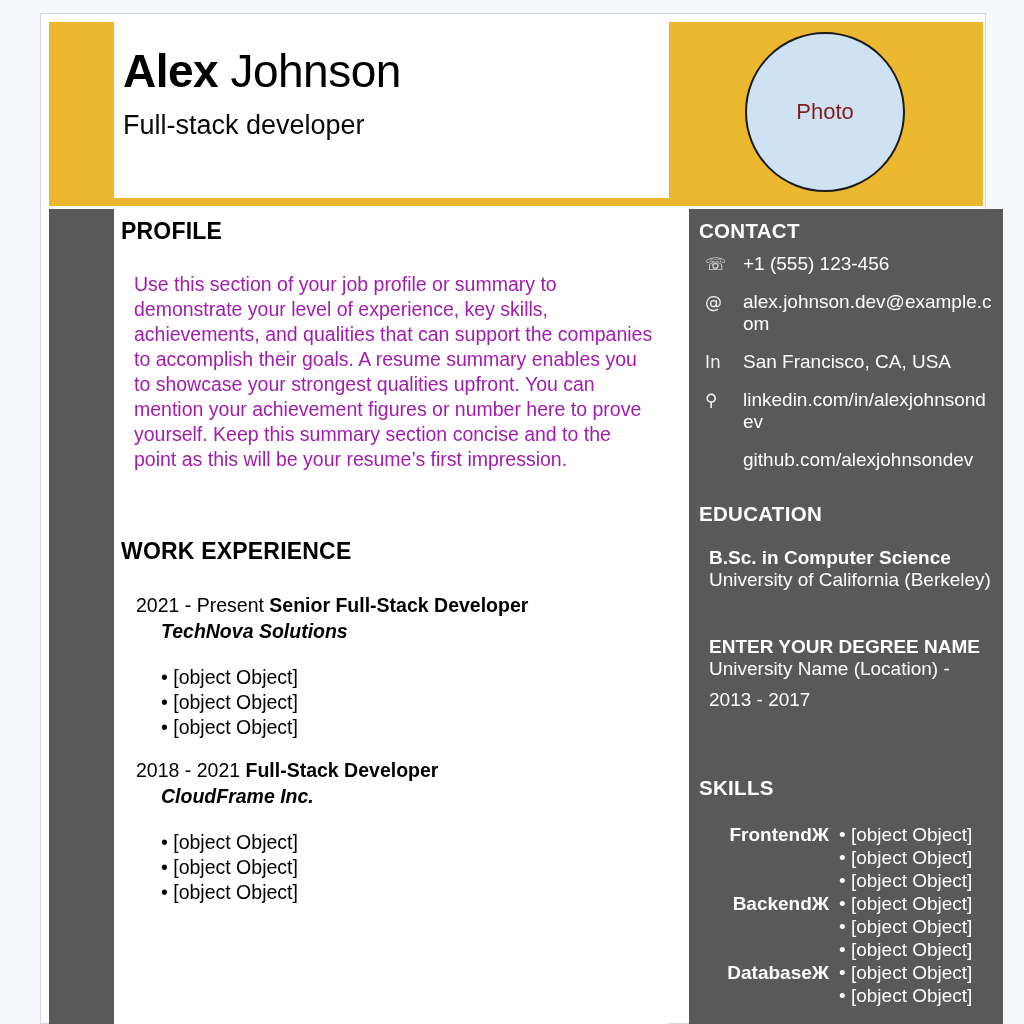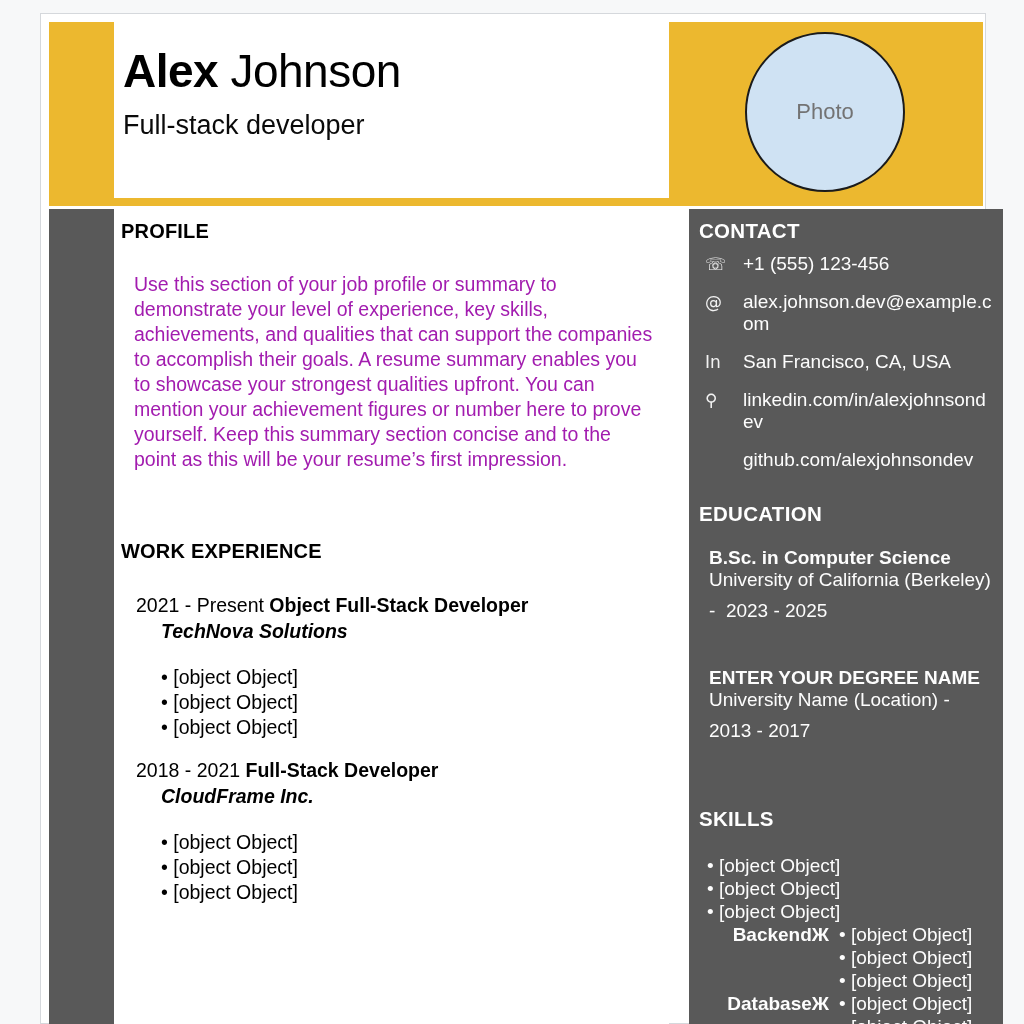--- a/index.html
+++ b/index.html
@@ -22,30 +22,30 @@
   .header-box { left:73px; top:0; width:555px; height:184px; background:#fff; padding:27px 0 0 9px; }
   .name-line { margin:0; font-size:46px; line-height:60px; font-weight:400; letter-spacing:-0.5px; white-space:nowrap; }
   .n-bold { font-weight:700; }
   .subtitle { margin-top:9px; font-size:27px; line-height:31px; color:#0a0a0a; }
 
   .photo-block { left:628px; top:8px; width:314px; height:184px; }
   .photo-circle {
     position:absolute; left:76px; top:10px; width:160px; height:160px;
     border-radius:50%; background:#CFE2F3; border:2px solid #1b1b1b;
     display:flex; align-items:center; justify-content:center;
-    font-size:22px; color:#737373;
+    font-size:22px; color:#7f1d1d;
   }
 
   
   .dark-left { left:8px;   top:195px; width:65px;  height:816px; }
   .main      { left:73px;  top:195px; width:555px; height:816px; background:#fff; padding:10px 0 0 7px; overflow:hidden; }
   .sidebar   { left:648px; top:195px; width:314px; height:816px; color:#fdfdfd; padding:10px 6px 0 8px; overflow:hidden; }
 
   
-  .main-heading { margin:0; font-size:20px; line-height:24px; font-weight:700; letter-spacing:0.2px; color:#000; }
+  .main-heading { margin:0; font-size:23px; line-height:24px; font-weight:700; letter-spacing:0.2px; color:#000; }
   .profile-body { margin:29px 0 0 13px; width:524px; font-size:19.5px; line-height:25px; color:#a21caf; }
   .work-heading { margin-top:67px; }
   .job { margin:29px 0 0 15px; }
   .job + .job { margin-top:17px; }
   .job-head { font-size:19.5px; line-height:26px; }
   .job-role { font-weight:700; }
   .job-company { margin-left:25px; font-size:19.5px; line-height:26px; font-weight:700; font-style:italic; }
   .bullets { margin:21px 0 0 25px; width:506px; }
   .bullet-line { font-size:19.5px; line-height:25px; }
 
@@ -88,21 +88,21 @@
 
     <div class="dark-left dark" style="background: rgb(89, 89, 89);"></div>
 
     <div class="main">
       <h2 class="main-heading">PROFILE</h2>
       <p class="profile-body">Use this section of your job profile or summary to demonstrate your level of experience, key skills, achievements, and qualities that can support the companies to accomplish their goals. A resume summary enables you to showcase your strongest qualities upfront. You can mention your achievement figures or number here to prove yourself. Keep this summary section concise and to the point as this will be your resume’s first impression.</p>
 
       <h2 class="main-heading work-heading">WORK EXPERIENCE</h2>
 
         <div class="job">
-          <div class="job-head"><span class="job-dates">2021 - Present</span> <span class="job-role">Object Full-Stack Developer</span></div>
+          <div class="job-head"><span class="job-dates">2021 - Present</span> <span class="job-role">Senior Full-Stack Developer</span></div>
           <div class="job-company">TechNova Solutions</div>
           <div class="bullets">
 
               <div class="bullet-line"><span>• </span><span>[object Object]</span></div>
 
               <div class="bullet-line"><span>• </span><span>[object Object]</span></div>
 
               <div class="bullet-line"><span>• </span><span>[object Object]</span></div>
 
           </div>
@@ -150,34 +150,34 @@
         <div class="c-row">
           <span class="c-icon"></span>
           <span class="c-text">github.com/alexjohnsondev</span>
         </div>
 
       <h2 class="side-heading edu-heading">EDUCATION</h2>
 
         <div class="edu">
           <div class="edu-degree">B.Sc. in Computer Science</div>
           <div class="edu-univ">University of California (Berkeley)</div>
-          <div class="edu-dates">-  2023 - 2025</div>
         </div>
 
         <div class="edu">
           <div class="edu-degree">ENTER YOUR DEGREE NAME</div>
           <div class="edu-univ">University Name (Location) -</div>
           <div class="edu-dates">2013 - 2017</div>
         </div>
 
       <h2 class="side-heading skills-heading">SKILLS</h2>
 
       <div class="skills">
 
           <div class="skill-row">
+            <div class="skill-label">FrontendЖ</div>
             <div class="skill-items">
 
                 <div class="skill-item"><span>• </span><span>[object Object]</span></div>
 
                 <div class="skill-item"><span>• </span><span>[object Object]</span></div>
 
                 <div class="skill-item"><span>• </span><span>[object Object]</span></div>
 
             </div>
           </div>

